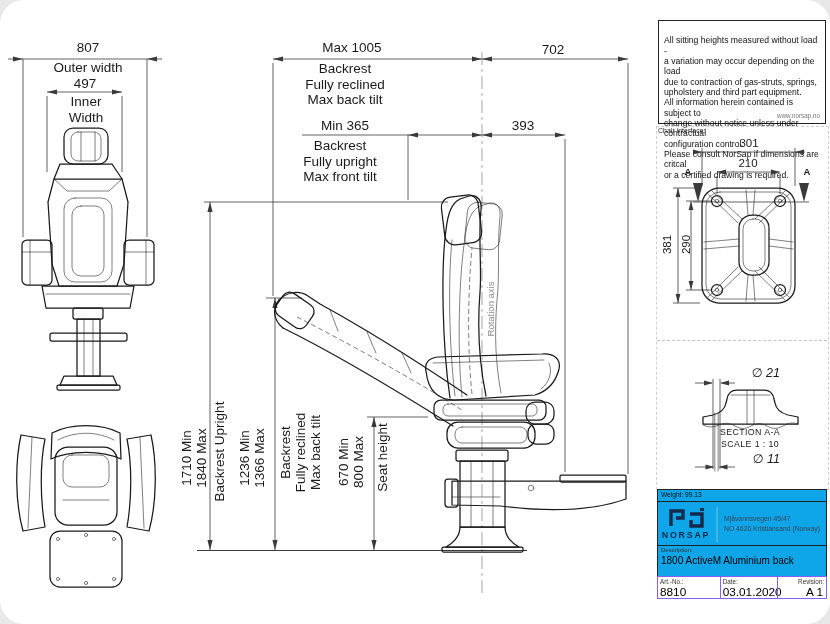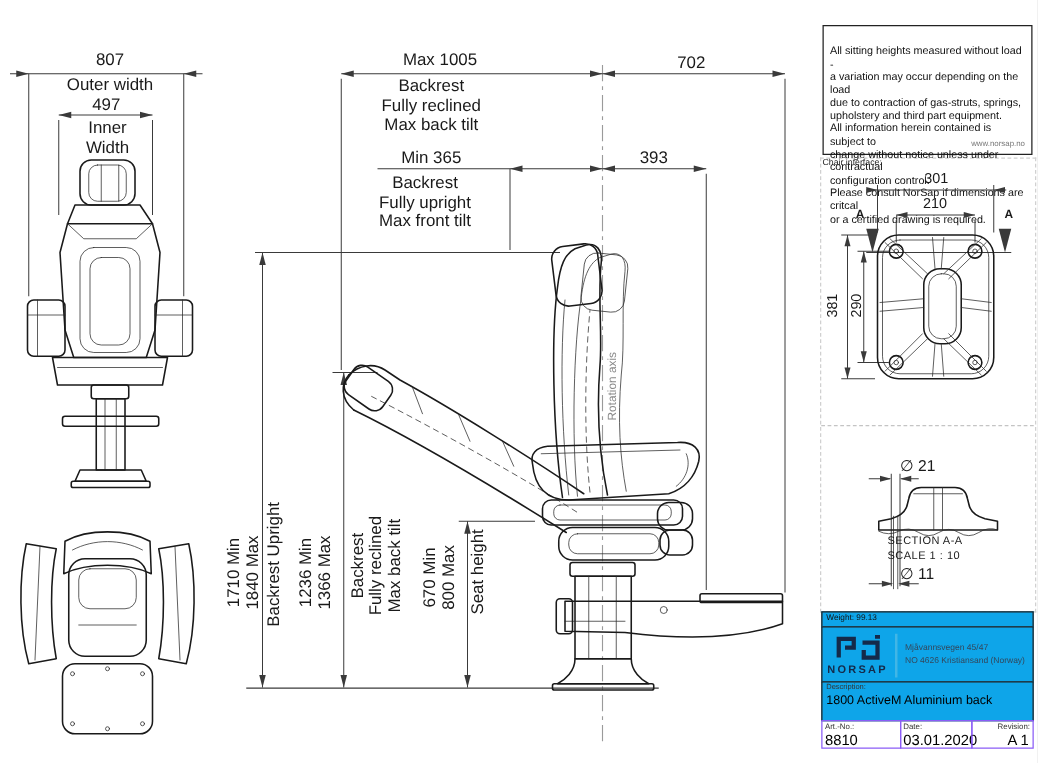--- a/index.html
+++ b/index.html
@@ -1,17 +1,17 @@
 <!DOCTYPE html>
 <html><head>
 <meta charset="utf-8">
 <style>
   html,body{margin:0;padding:0;background:#e8e8e8;}
   .sheet{position:relative;width:830px;height:624px;background:#ffffff;overflow:hidden;
-         font-family:"Liberation Sans","DejaVu Sans",sans-serif;color:#1a1a1a;}
+         font-family:"Liberation Sans","DejaVu Sans",sans-serif;color:#1a1a1a;border-radius:24px;}
   svg{position:absolute;left:0;top:0;}
   .a-main{stroke:#1a1a1a;stroke-width:1.25;fill:none;stroke-linejoin:round;stroke-linecap:round;}
   .a-thin{stroke:#2a2a2a;stroke-width:0.6;fill:none;stroke-linejoin:round;stroke-linecap:round;}
   .a-dash{stroke:#2a2a2a;stroke-width:0.6;fill:none;stroke-dasharray:5 3;}
   .d{stroke:#3a3a3a;stroke-width:0.8;fill:none;}
   .ar{fill:#3a3a3a;stroke:none;}
   .axis{stroke:#9a9a9a;stroke-width:0.9;fill:none;stroke-dasharray:13 4 3 4;}
   .lbl{position:absolute;font-size:13.5px;line-height:15.5px;text-align:center;color:#1a1a1a;}
   .ml{white-space:pre-line;}
   .rot{transform:rotate(-90deg);}
@@ -19,22 +19,22 @@
                border:1px dashed #d0d0d0;}
   .notes-box{position:absolute;left:658px;top:20px;width:168px;height:104px;
              border:1.2px solid #222;box-sizing:border-box;padding:4px 4px 0 5px;
              font-size:8.6px;line-height:10.35px;color:#111;}
   .notes-site{position:absolute;right:5px;bottom:2px;font-size:6.3px;color:#777;}
   .iface{position:absolute;left:655px;top:126px;width:172px;height:236px;}
   .iface-label{position:absolute;left:3px;top:1px;font-size:7px;color:#222;}
   .iface .num{position:absolute;font-size:11.5px;text-align:center;}
   .iface .sec-a{position:absolute;font-size:9.5px;font-weight:bold;text-align:center;width:14px;}
   .sect{position:absolute;left:655px;top:353px;width:172px;height:126px;}
-  .sect .dia{position:absolute;font-size:12.5px;text-align:left;width:60px;}
-  .sect .cap{position:absolute;font-size:8.8px;letter-spacing:.4px;width:80px;}
+  .sect .dia{position:absolute;font-size:12.5px;text-align:right;width:60px;font-style:italic;}
+  .sect .cap{position:absolute;font-size:8.8px;letter-spacing:.4px;text-align:center;width:80px;}
   .divider-dash{position:absolute;left:657px;top:340px;width:170px;border-top:1px dashed #c4c4c4;}
   .tb{position:absolute;left:657px;top:490px;width:170px;color:#111;}
   .tb .row{position:relative;border:1px solid #222;box-sizing:border-box;margin-top:-1px;background:#0ea5e9;}
   .tb .r-weight{height:13px;font-size:6.6px;padding:1px 0 0 3px;}
   .tb .r-logo{height:45px;}
   .tb .r-desc{height:32px;}
   .tb .desc-label{position:absolute;left:3px;top:1px;font-size:6px;color:#333;}
   .tb .desc-val{position:absolute;left:3px;top:9px;font-size:10px;color:#000;}
   .tb .r-bottom{height:23px;display:flex;border:none;margin-top:-1px;}
   .tb .cell{position:relative;border:1px solid #8b5cf6;box-sizing:border-box;height:23px;margin-left:-1px;}

